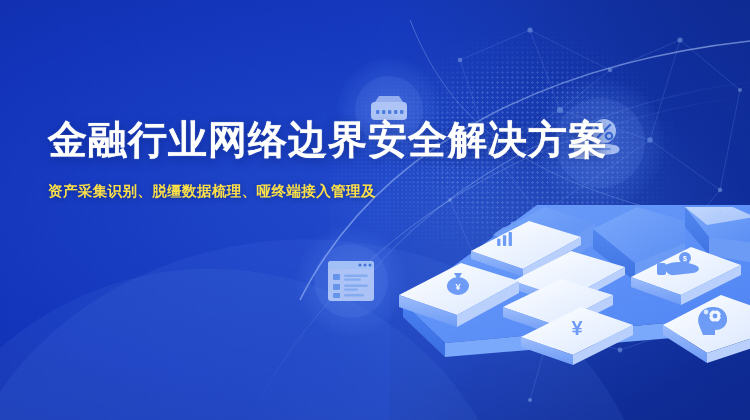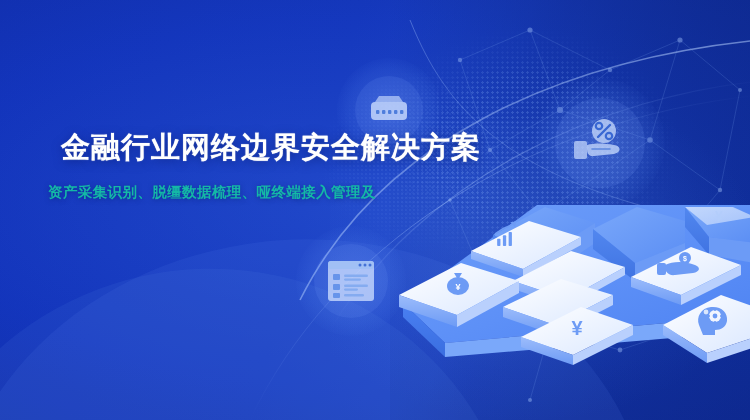--- a/index.html
+++ b/index.html
@@ -82,35 +82,35 @@
   #badge-percent .ring{inset:20px;}
   #badge-doc{left:296px;top:226px;width:110px;height:110px;}
   #badge-doc .ring{inset:18px;}
 
   
   .platform{position:absolute;left:385px;top:185px;width:370px;height:185px;}
 
   
   .copy{position:absolute;left:48px;top:118px;width:470px;z-index:6;}
   .title{
-    margin:13px;
-    font-size:29px;
+    margin:0;
+    font-size:39px;
     line-height:1.15;
     font-weight:bold;
     color:#ffffff;
     letter-spacing:1px;
     text-shadow:0 2px 10px rgba(8,28,110,.55), 0 0 1px rgba(255,255,255,.9);
     white-space:nowrap;
   }
   .subtitle{
     margin:16px 0 0 0;
     font-size:14.5px;
     line-height:1.75;
     font-weight:bold;
-    color:#14b8a6;
+    color:#fde047;
     letter-spacing:.4px;
     text-shadow:0 1px 5px rgba(8,28,110,.5);
   }
   .subtitle .line{display:block;}
 </style>
 </head>
 <body>
 
 <div class="banner">
 

